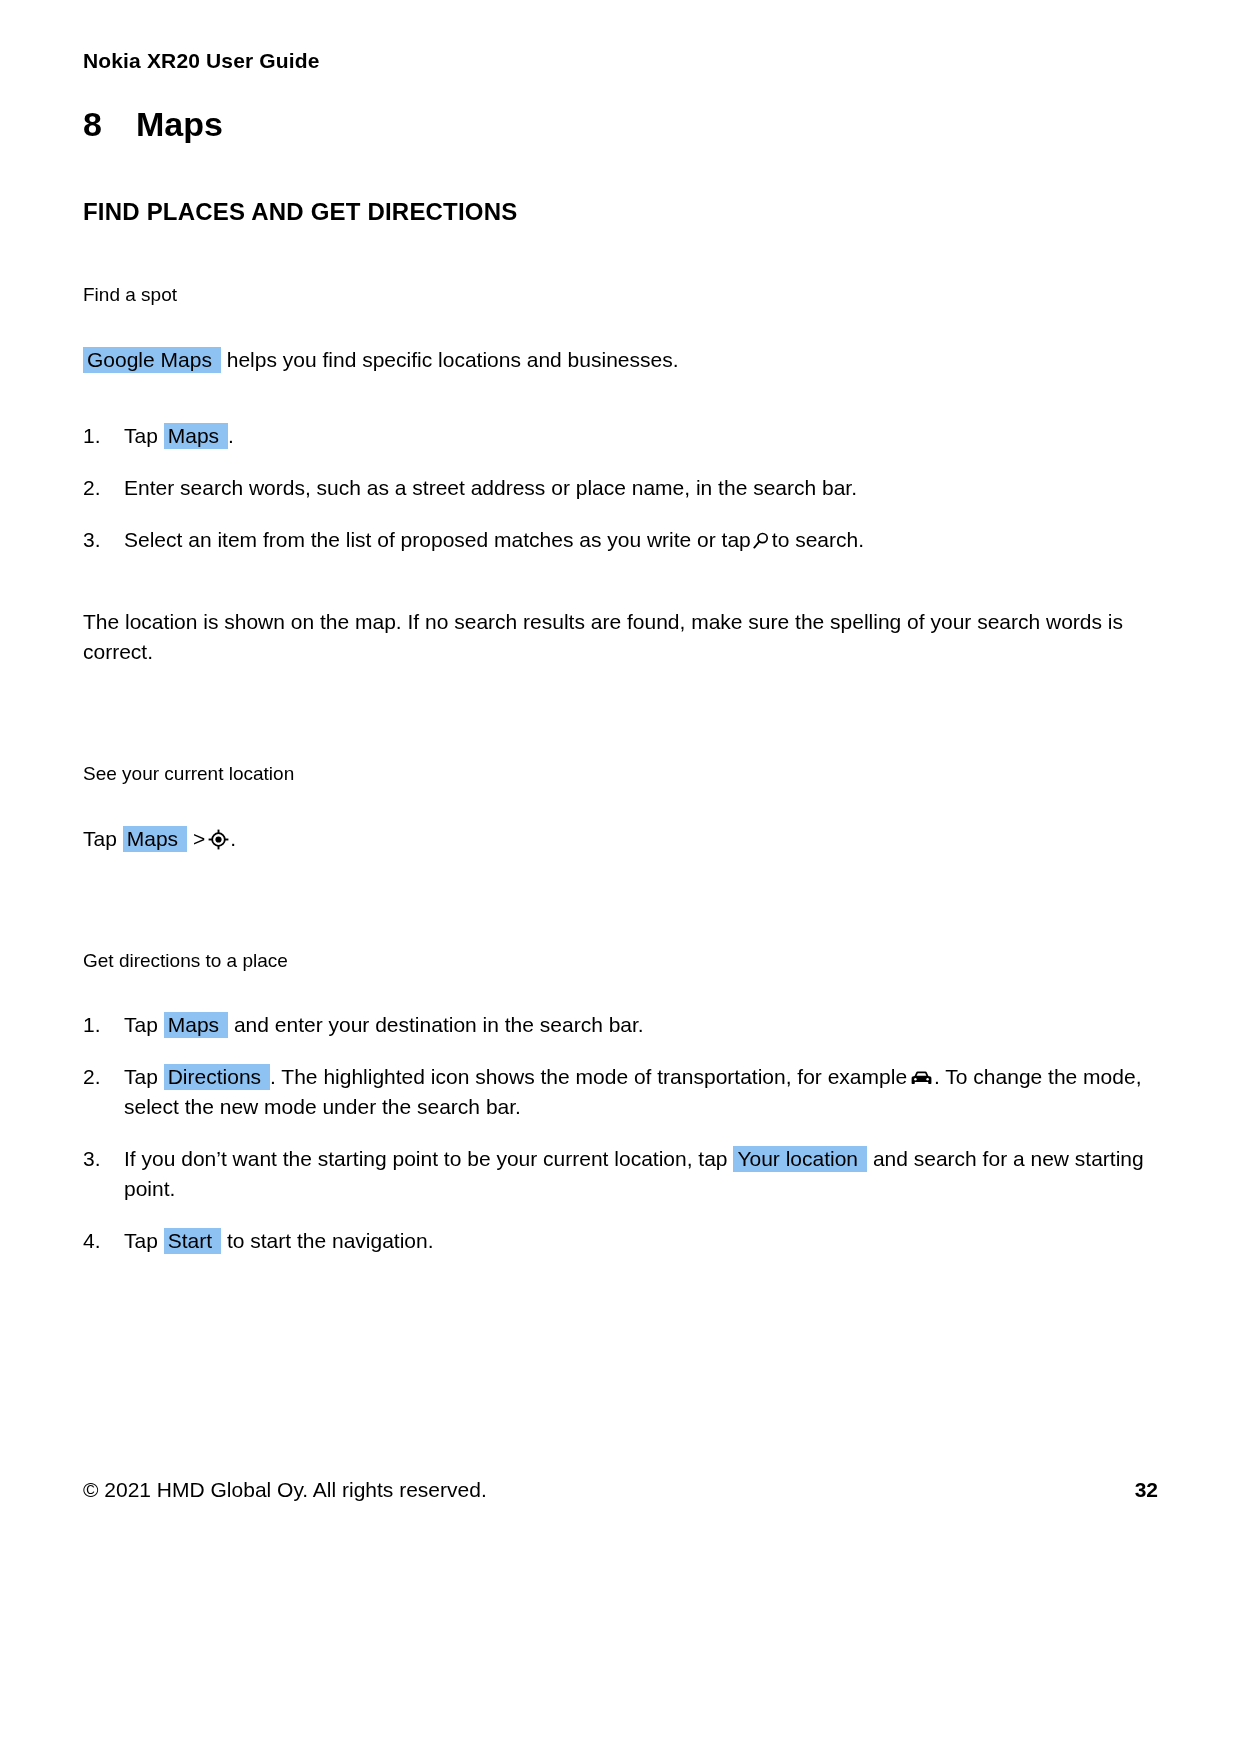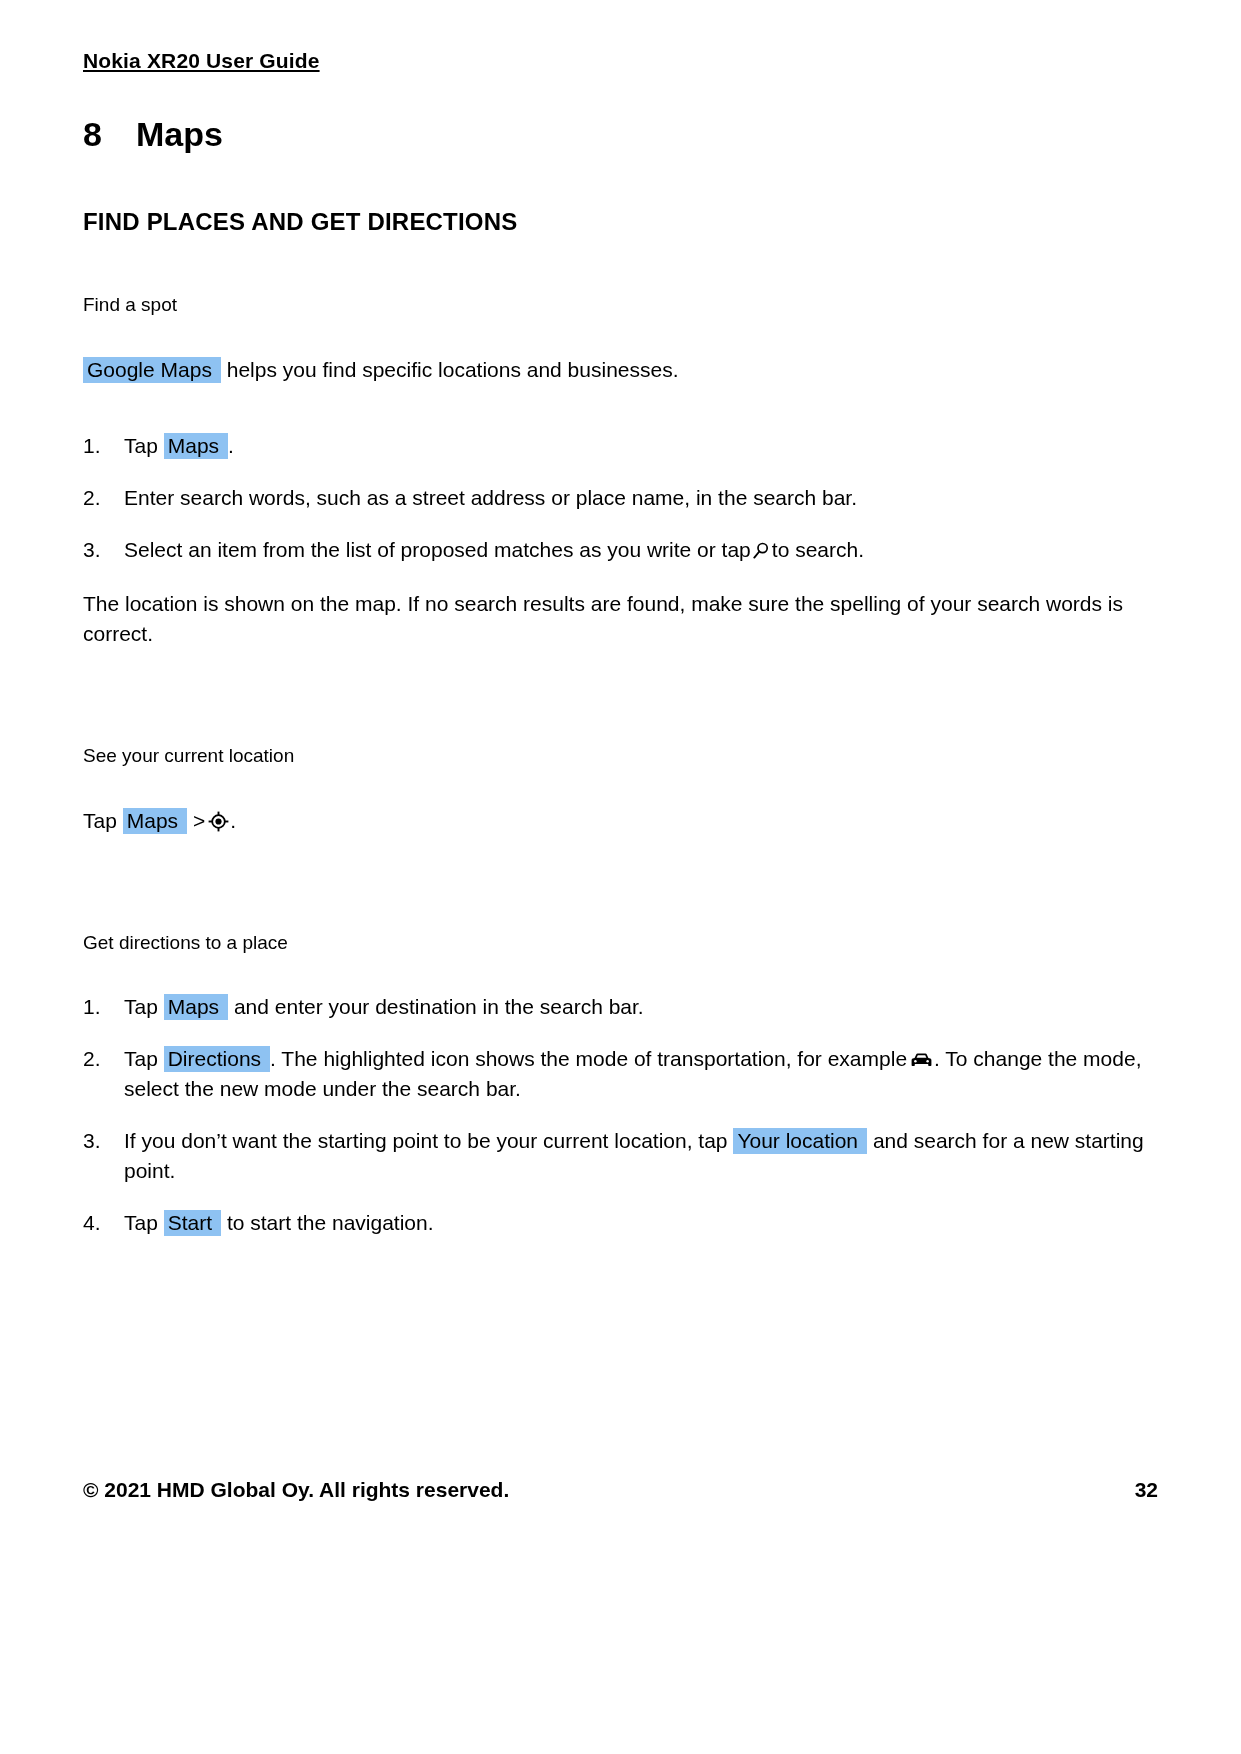--- a/index.html
+++ b/index.html
@@ -29,23 +29,22 @@
     top: 48px;
     width: 1075px;
   }
 
   
   .running-header {
     font-size: 21px;
     font-weight: bold;
     letter-spacing: 0.15px;
     color: #000;
-    margin: 0 0 42px 0;
+    margin: 0 0 32px 0;
     line-height: 1.2;
-    text-decoration: underline;
   }
 
   
   .chapter {
     display: flex;
     align-items: baseline;
     margin: 0 0 54px 0;
   }
   .chapter-num {
     font-size: 34px;
@@ -80,21 +79,21 @@
     margin-top: 95px;
   }
 
   
   .para {
     font-size: 21px;
     line-height: 30px;
     margin: 0 0 30px 0;
   }
   .para-gap {
-    margin-top: 24px;
+    margin-top: 52px;
   }
 
   
   ol.steps {
     list-style: none;
     margin: 0;
     padding: 0;
     font-size: 21px;
     line-height: 30px;
   }
@@ -136,21 +135,21 @@
     left: 83px;
     right: 83px;
     bottom: 0;
     top: 1478px;
     display: flex;
     justify-content: space-between;
     align-items: baseline;
     font-size: 21px;
     font-weight: bold;
   }
-  .footer .copyright { font-weight: bold; }
+  .footer .copyright { font-weight: normal; }
   .footer .pageno { font-weight: bold; }
 </style>
 </head>
 <body>
 
 <div class="page">
   <div class="content">
 
     <div class="running-header">Nokia XR20 User Guide</div>
 

